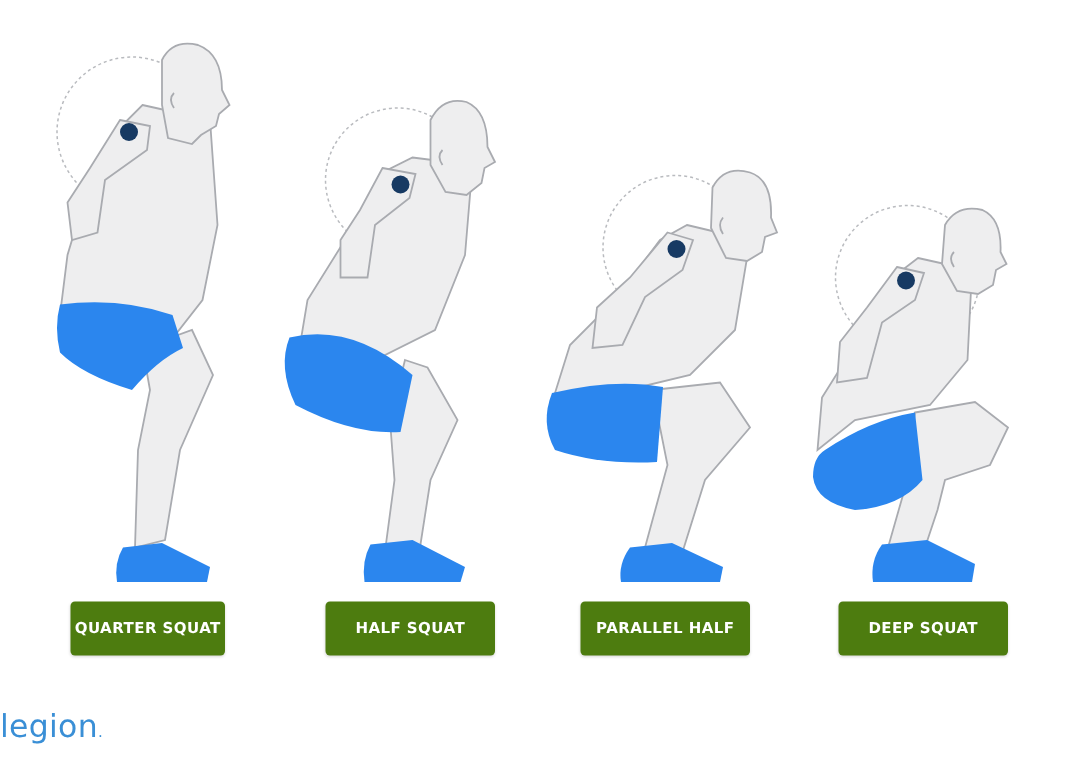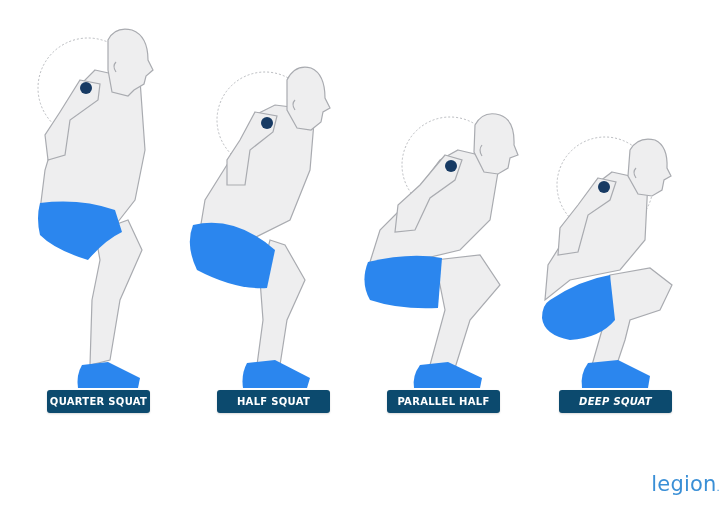--- a/index.html
+++ b/index.html
@@ -1,20 +1,20 @@
 <!DOCTYPE html>
 <html><head>
 <meta charset="utf-8">
 <style>
   html,body{margin:0;padding:0;background:#ffffff;}
   body{width:720px;height:515px;position:relative;overflow:hidden;font-family:"Liberation Sans",sans-serif;}
   .figure{position:absolute;top:0;}
   .figure svg{display:block;}
-  .label{position:absolute;top:390px;height:23px;background:#0c4a6e;border-radius:3px;color:#fff;font-weight:bold;font-size:10px;letter-spacing:0.3px;display:flex;align-items:center;justify-content:center;font-family:"DejaVu Sans",sans-serif;box-shadow:0 1px 2px rgba(0,0,0,0.15);}
-  .logo{position:absolute;top:472px;left:0;width:720px;text-align:right;color:#3a8fd6;font-size:21px;font-family:"DejaVu Sans",sans-serif;letter-spacing:0.2px;}
+  .label{position:absolute;top:401px;height:36px;background:#4d7c0f;border-radius:3px;color:#fff;font-weight:bold;font-size:10px;letter-spacing:0.3px;display:flex;align-items:center;justify-content:center;font-family:"DejaVu Sans",sans-serif;box-shadow:0 1px 2px rgba(0,0,0,0.15);}
+  .logo{position:absolute;top:472px;left:0;width:720px;text-align:left;color:#3a8fd6;font-size:21px;font-family:"DejaVu Sans",sans-serif;letter-spacing:0.2px;}
   .logo .dot{font-size:10px;color:#3a8fd6;}
 </style>
 </head>
 <body>
 
 <div class="figure" style="left:0;">
 <svg width="180" height="400" viewBox="0 0 180 400">
   <circle cx="88" cy="88" r="50" fill="none" stroke="#b9bbbf" stroke-width="1" stroke-dasharray="2,2"></circle>
 
   <path d="M95 70 L140 80 L145 150 L135 200 L110 232 L60 230 L40 210 L45 170 L60 120 L80 85 Z" fill="#eeeeef" stroke="#a9abb0" stroke-width="1.2"></path>
@@ -72,15 +72,15 @@
   <path d="M80 275 L120 268 L142 285 L130 310 L100 320 L95 340 L85 370 L62 365 L72 330 Z" fill="#eeeeef" stroke="#a9abb0" stroke-width="1.2"></path>
   <path d="M20 300 Q50 280 80 275 L85 320 Q70 338 40 340 Q14 335 12 318 Q12 305 20 300 Z" fill="#2b86ee"></path>
   <path d="M58 363 L88 360 L120 376 L118 388 L52 388 Q50 374 58 363 Z" fill="#2b86ee"></path>
   <circle cx="74" cy="187" r="6" fill="#173a63"></circle>
 </svg>
 </div>
 
 <div class="label" style="left:47px;width:103px;">QUARTER SQUAT</div>
 <div class="label" style="left:217px;width:113px;">HALF SQUAT</div>
 <div class="label" style="left:387px;width:113px;">PARALLEL HALF</div>
-<div class="label" style="left:559px;width:113px;font-style:italic;">DEEP SQUAT</div>
+<div class="label" style="left:559px;width:113px;">DEEP SQUAT</div>
 
 <div class="logo"><span>legion</span><span class="dot">.</span></div>
 
 </body></html>

